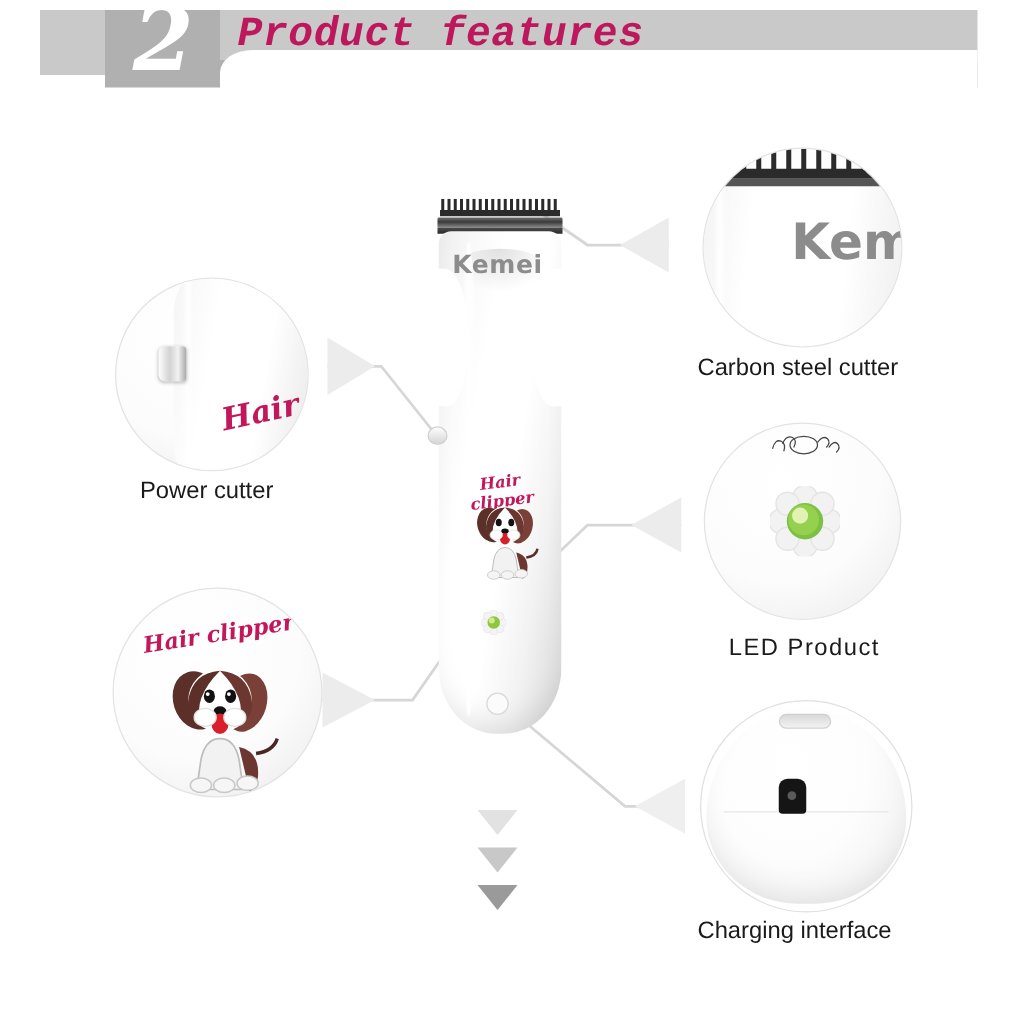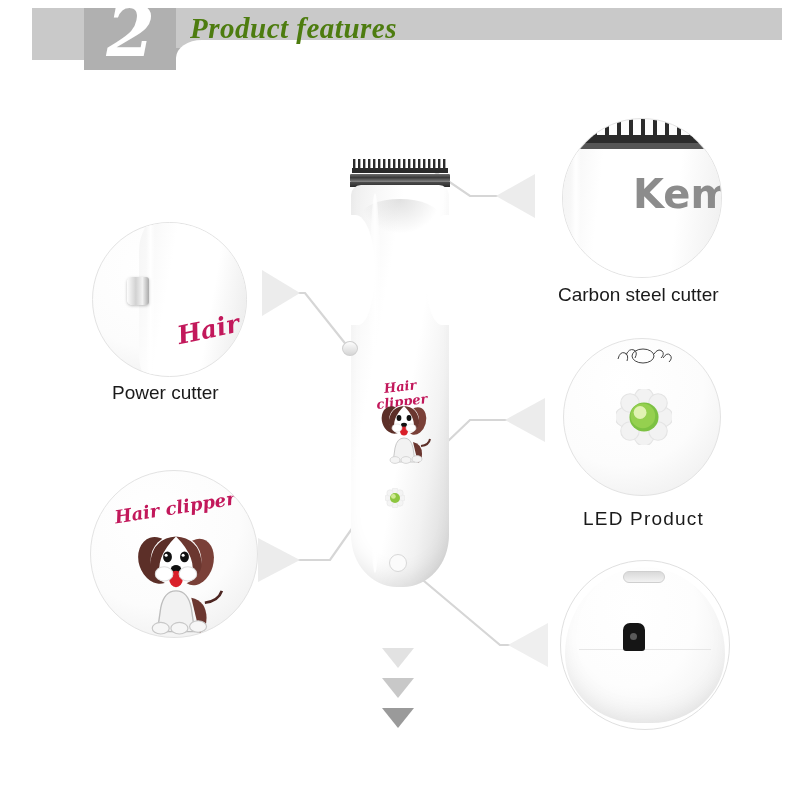--- a/index.html
+++ b/index.html
@@ -63,23 +63,23 @@
     left: 176px; top: 40px;
     width: 606px; height: 32px;
     background: #ffffff;
     border-top-left-radius: 26px 18px;
   }
   .band-title {
     position: absolute;
     left: 190px; top: 6px;
     height: 44px;
     line-height: 44px;
-    color: #4d7c0f;
-    font-family: Liberation Serif, serif;
-    font-size: 29px;
+    color: #be185d;
+    font-family: Liberation Mono, monospace;
+    font-size: 33px;
     font-weight: 700;
     font-style: italic;
     letter-spacing: 0.5px;
     white-space: nowrap;
   }
 
   
   #clipper {
     position: absolute;
     left: 335px; top: 155px;
@@ -290,20 +290,21 @@
     </svg>
     <div class="cl-blade-bar"></div>
     <div class="cl-blade-bar2"></div>
 
     <div class="cl-body"></div>
     <div class="cl-waist-l"></div>
     <div class="cl-waist-r"></div>
     <div class="cl-neck-shadow"></div>
     <div class="cl-highlight"></div>
 
+    <div class="cl-brand">Kemei</div>
     <div class="cl-script">Hair clipper</div>
 
     <svg class="dog-wrap" style="left:38px; top:243px; width:62px; height:66px;" viewBox="0 0 62 66">
       <ellipse cx="20" cy="22" rx="11" ry="14" fill="#5c2f28" transform="rotate(-18 20 22)"></ellipse>
       <ellipse cx="43" cy="23" rx="10" ry="14" fill="#7a4038" transform="rotate(16 43 23)"></ellipse>
       <path d="M31 40 q-7 0 -9 10 l-2 14 h22 l-2 -14 q-2 -10 -9 -10z" fill="#f2f2f2" stroke="#bdbdbd" stroke-width="0.8"></path>
       <path d="M40 44 q9 2 9 12 q0 7 -4 9" fill="#6b3730"></path>
       <path d="M48 48 q8 -1 9 -7" stroke="#5c2f28" stroke-width="2" fill="none"></path>
       <ellipse cx="31" cy="22" rx="15" ry="15" fill="#ffffff"></ellipse>
       <path d="M31 8 q-13 1 -15 14 q-1 8 6 11 q-4 -12 9 -25z" fill="#5c2f28"></path>
@@ -448,18 +449,19 @@
                 box-shadow: inset 0 -14px 26px -12px rgba(0,0,0,0.10);"></div>
     <div style="position:absolute; left:18px; top:88px; width:132px; height:1px; background:#e6e6e6;"></div>
     <div style="position:absolute; left:62px; top:10px; width:42px; height:12px;
                 background:linear-gradient(180deg,#d9d9d9,#f2f2f2);
                 border:1px solid #cfcfcf; border-radius:7px;"></div>
     <div style="position:absolute; left:62px; top:62px; width:22px; height:28px;
                 background:#151515; border-radius:7px 7px 3px 3px;"></div>
     <div style="position:absolute; left:69px; top:72px; width:7px; height:7px;
                 background:#5a5a5a; border-radius:50%;"></div>
   </div>
+  <div class="label" style="left:558px; top:734px;">Charging interface</div>
 
   <div class="arrow arrow-1"></div>
   <div class="arrow arrow-2"></div>
   <div class="arrow arrow-3"></div>
 
 </div>
 
 </body></html>

